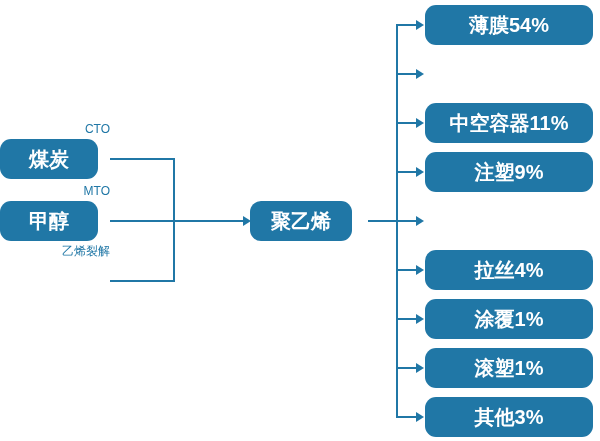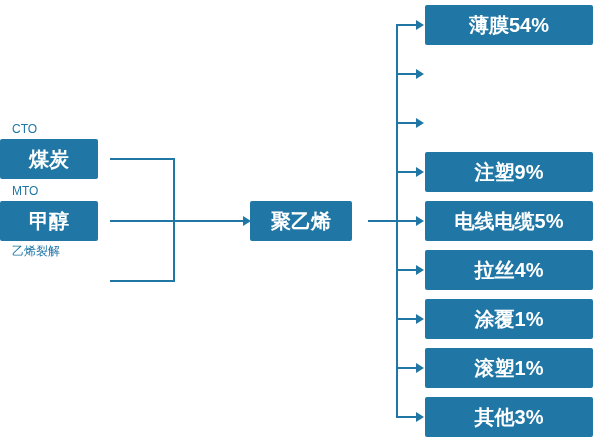--- a/index.html
+++ b/index.html
@@ -24,39 +24,39 @@
     fill: none;
   }
   .connector polygon {
     fill: var(--accent);
     stroke: none;
   }
   .node {
     position: absolute;
     background: var(--accent);
     color: #ffffff;
-    border-radius: 2px;
+    border-radius: 11px;
     display: flex;
     align-items: center;
     justify-content: center;
     font-weight: bold;
     font-size: 20px;
     line-height: 1;
     white-space: nowrap;
   }
   .src-node, .product-node { width: 98px; height: 40px; }
   .src-node { left: 0; }
   .product-node { left: 250px; top: 201px; width: 102px; }
   .app-node { left: 425px; width: 168px; height: 40px; }
   .proc-label {
     position: absolute;
     left: 12px;
     width: 98px;
     height: 15px;
-    text-align: left;
+    text-align: right;
     color: var(--accent);
     font-size: 12px;
     line-height: 15px;
     white-space: nowrap;
   }
 </style>
 </head>
 <body>
 
 <div class="stage">
@@ -103,25 +103,25 @@
     <span>甲醇</span>
   </div>
 
   <div class="node product-node">
     <span>聚乙烯</span>
   </div>
 
   <div class="node app-node" style="top:5px">
     <span>薄膜54%</span>
   </div>
+  <div class="node app-node" style="top:103px">
+    <span>中空容器11%</span>
+  </div>
   <div class="node app-node" style="top:152px">
     <span>注塑9%</span>
-  </div>
-  <div class="node app-node" style="top:201px">
-    <span>电线电缆5%</span>
   </div>
   <div class="node app-node" style="top:250px">
     <span>拉丝4%</span>
   </div>
   <div class="node app-node" style="top:299px">
     <span>涂覆1%</span>
   </div>
   <div class="node app-node" style="top:348px">
     <span>滚塑1%</span>
   </div>

